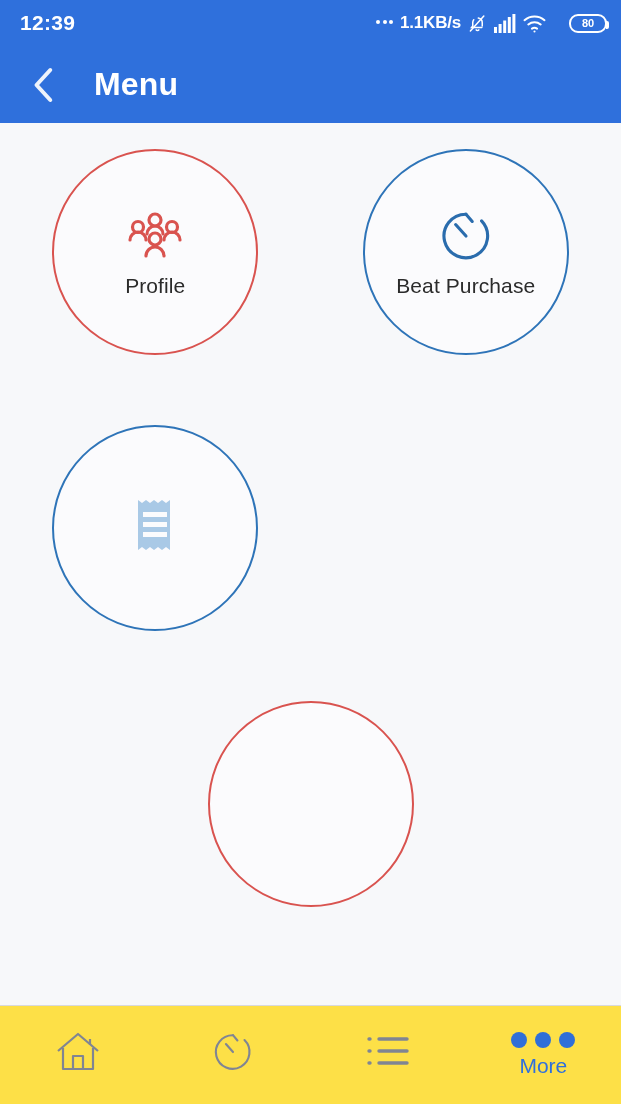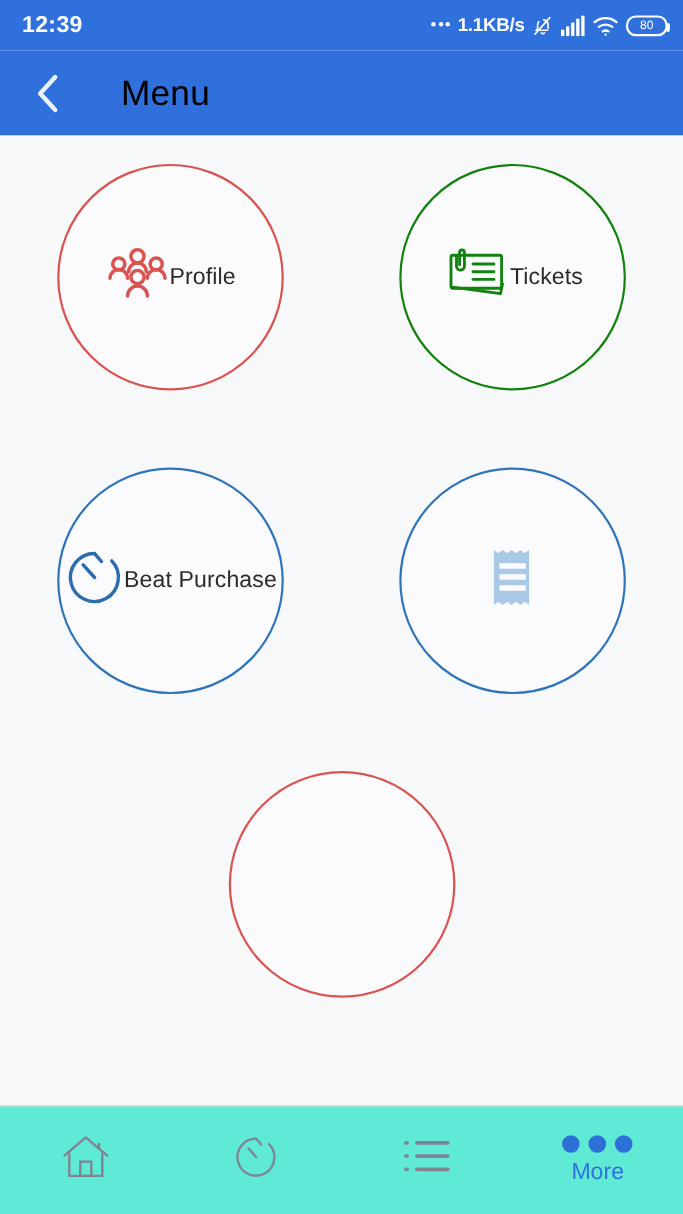--- a/index.html
+++ b/index.html
@@ -19,73 +19,73 @@
   }
   .clock { font-size:21px; font-weight:bold; letter-spacing:.3px; }
   .status-right { margin-left:auto; display:flex; align-items:center; gap:7px; }
   .dots3 { display:flex; align-items:flex-end; gap:2.5px; padding-bottom:3px; }
   .dots3 i { width:4px; height:4px; border-radius:50%; background:#fff; display:block; }
   .netspeed { font-size:17px; font-weight:bold; letter-spacing:-.2px; }
   .svgicon { display:block; }
   .battery {
     width:38px; height:19px; border:2px solid #fff; border-radius:9px;
     display:flex; align-items:center; justify-content:center;
-    font-size:11px; font-weight:normal; position:relative;
+    font-size:11px; font-weight:bold; position:relative;margin-left:16px;
   }
   .battery:after {
     content:""; position:absolute; right:-4px; top:5px;
     width:3px; height:8px; background:#fff; border-radius:0 2px 2px 0;
   }
 
   
   .appbar {
     position:absolute; top:46px; left:0; width:621px; height:77px;
     background:#2f70dc; display:flex; align-items:center; padding-left:18px;
   }
   .backbtn {
     width:52px; height:52px; display:flex; align-items:center; justify-content:center;
     cursor:pointer;
   }
   .apptitle {
-    color:#000000; font-size:32px; font-weight:400; margin-left:40px;
+    color:#ffffff; font-size:32px; font-weight:700; margin-left:24px;
     letter-spacing:.2px;
   }
 
   
   .content {
     position:absolute; top:123px; left:0; width:621px; height:882px;
     overflow:hidden;
   }
   .grid {
     position:relative; width:621px;
     padding-top:26px;
     display:grid; grid-template-columns:1fr 1fr;
     row-gap:70px;
     justify-items:center;
   }
   .tile {
     width:206px; height:206px; border-radius:50%;
     border:2.5px solid #888;
-    display:flex; align-items:center; justify-content:center;
+    display:flex; flex-direction:column; align-items:center; justify-content:center;
     background:#fbfbfd;
     cursor:pointer;
   }
   .tile .ico { height:62px; display:flex; align-items:center; justify-content:center; margin-bottom:6px; }
   .tile .lbl {
     font-size:21px; color:#2b2b2b; text-align:center; line-height:1.22;
     max-width:160px; letter-spacing:.1px;
   }
   .t-red    { border-color:#d9534f; }
   .t-green  { border-color:#12820f; }
   .t-blue   { border-color:#2e74b8; }
 
   
   .bottomnav {
     position:absolute; bottom:0; left:0; width:621px; height:99px;
-    background:#5eead4; border-top:1.5px solid #d8d9dd;
+    background:#fde047; border-top:1.5px solid #d8d9dd;
     display:flex; align-items:center;
   }
   .navitem {
     flex:1; height:99px; display:flex; flex-direction:column;
     align-items:center; justify-content:center; gap:6px; cursor:pointer;
   }
   .navitem .nlbl { font-size:21px; color:#2f70dc; }
   .navdots { display:flex; gap:8px; align-items:center; }
   .navdots i { width:16px; height:16px; border-radius:50%; background:#2f6fd8; display:block; }
 </style>
@@ -148,33 +148,20 @@
             <path d="M4 29a8 8 0 0 1 16 0"></path>
             <circle cx="46" cy="16" r="5.5"></circle>
             <path d="M38 29a8 8 0 0 1 16 0"></path>
             <circle cx="29" cy="28" r="6"></circle>
             <path d="M20 45a9 9 0 0 1 18 0"></path>
           </svg>
         </span>
         <span class="lbl">Profile</span>
       </div>
 
-      <div class="tile t-green">
-        <span class="ico">
-          <svg width="62" height="52" viewBox="0 0 62 52" fill="none" stroke="#12820f" stroke-width="2.6" stroke-linejoin="round">
-            <path d="M9 38 L53 44 L55 34"></path>
-            <rect x="8" y="9" width="46" height="30" rx="1.5"></rect>
-            <path d="M13 8.5 v10.5 a3.6 3.6 0 0 0 7.2 0 V6.5 a2.2 2.2 0 0 0-4.4 0 v12"></path>
-            <line x1="28" y1="17" x2="47" y2="17" stroke-linecap="round"></line>
-            <line x1="28" y1="24" x2="47" y2="24" stroke-linecap="round"></line>
-            <line x1="28" y1="31" x2="47" y2="31" stroke-linecap="round"></line>
-          </svg>
-        </span>
-        <span class="lbl">Tickets</span>
-      </div>
 
 
 
       <div class="tile t-blue">
         <span class="ico">
           <svg width="54" height="54" viewBox="0 0 52 52" fill="none" stroke="#2a6cad" stroke-width="3" stroke-linecap="round">
             <path d="M26 5 A21 21 0 1 0 41 11.5 L41 11.5"></path>
             <path d="M26 5 L32 12"></path>
             <line x1="26" y1="26" x2="16" y2="15"></line>
           </svg>

